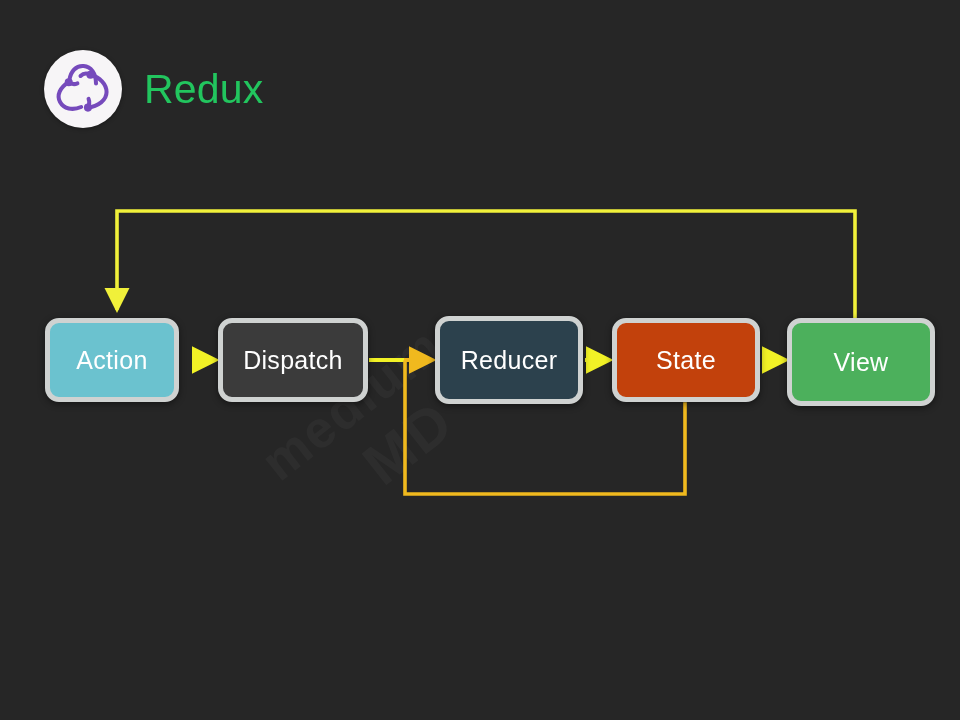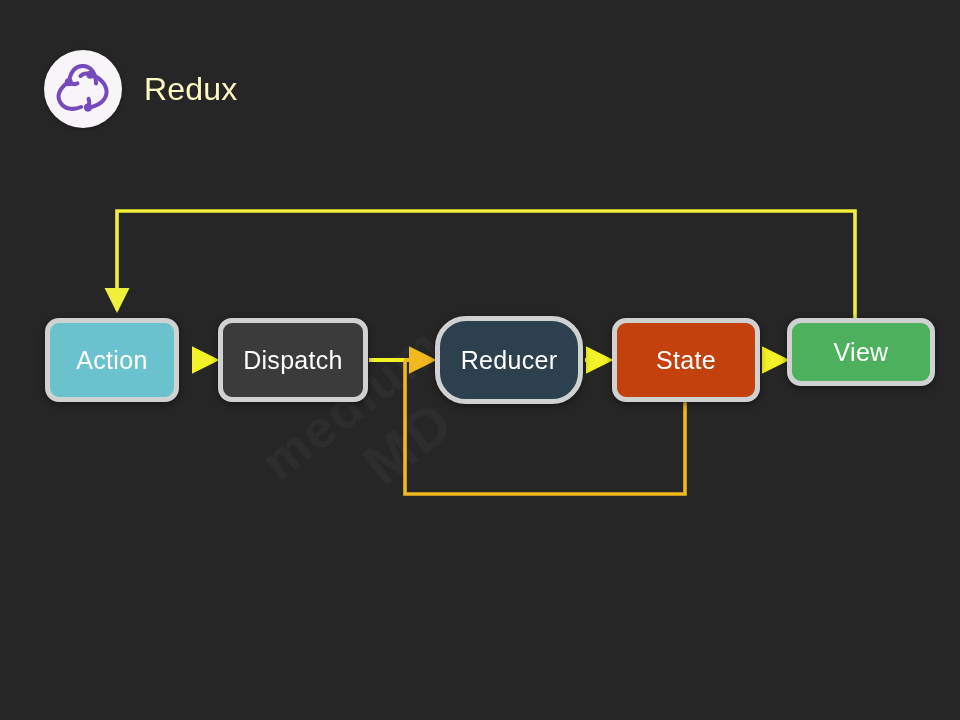--- a/index.html
+++ b/index.html
@@ -67,22 +67,22 @@
     width: 78px;
     height: 78px;
     border-radius: 50%;
     background: #f7f5f7;
     display: flex;
     align-items: center;
     justify-content: center;
     box-shadow: 0 1px 4px rgba(0,0,0,0.35);
   }
   .brand-title {
-    color: #fef9c3;
-    font-size: 32px;
+    color: #22c55e;
+    font-size: 41px;
     font-weight: 400;
     letter-spacing: 0.2px;
     line-height: 1;
   }
 
   
   #wires {
     position: absolute;
     left: 0; top: 0;
     width: 960px;
@@ -103,23 +103,23 @@
     color: #ffffff;
     font-size: 25px;
     font-weight: 400;
     letter-spacing: 0.3px;
     box-shadow: 0 2px 7px rgba(0,0,0,0.45);
   }
   .node-label { pointer-events: none; }
 
   #node-action   { left: 45px;  top: 318px; width: 134px; height: 84px; background: #6bc2cf; }
   #node-dispatch { left: 218px; top: 318px; width: 150px; height: 84px; background: #3b3b3b; }
-  #node-reducer  { left: 435px; top: 316px; width: 148px; height: 88px; background: #2c414d; border-radius: 31px; }
+  #node-reducer  { left: 435px; top: 316px; width: 148px; height: 88px; background: #2c414d; }
   #node-state    { left: 612px; top: 318px; width: 148px; height: 84px; background: #c2410c; }
-  #node-view     { left: 787px; top: 318px; width: 148px; height: 68px; background: #4cb05c; }
+  #node-view     { left: 787px; top: 318px; width: 148px; height: 88px; background: #4cb05c; }
 </style>
 </head>
 <body>
 
 <div id="stage">
 
   <div class="watermark">
     <div class="wm-line wm-1">medium</div>
     <div class="wm-line wm-2">MD</div>
   </div>

